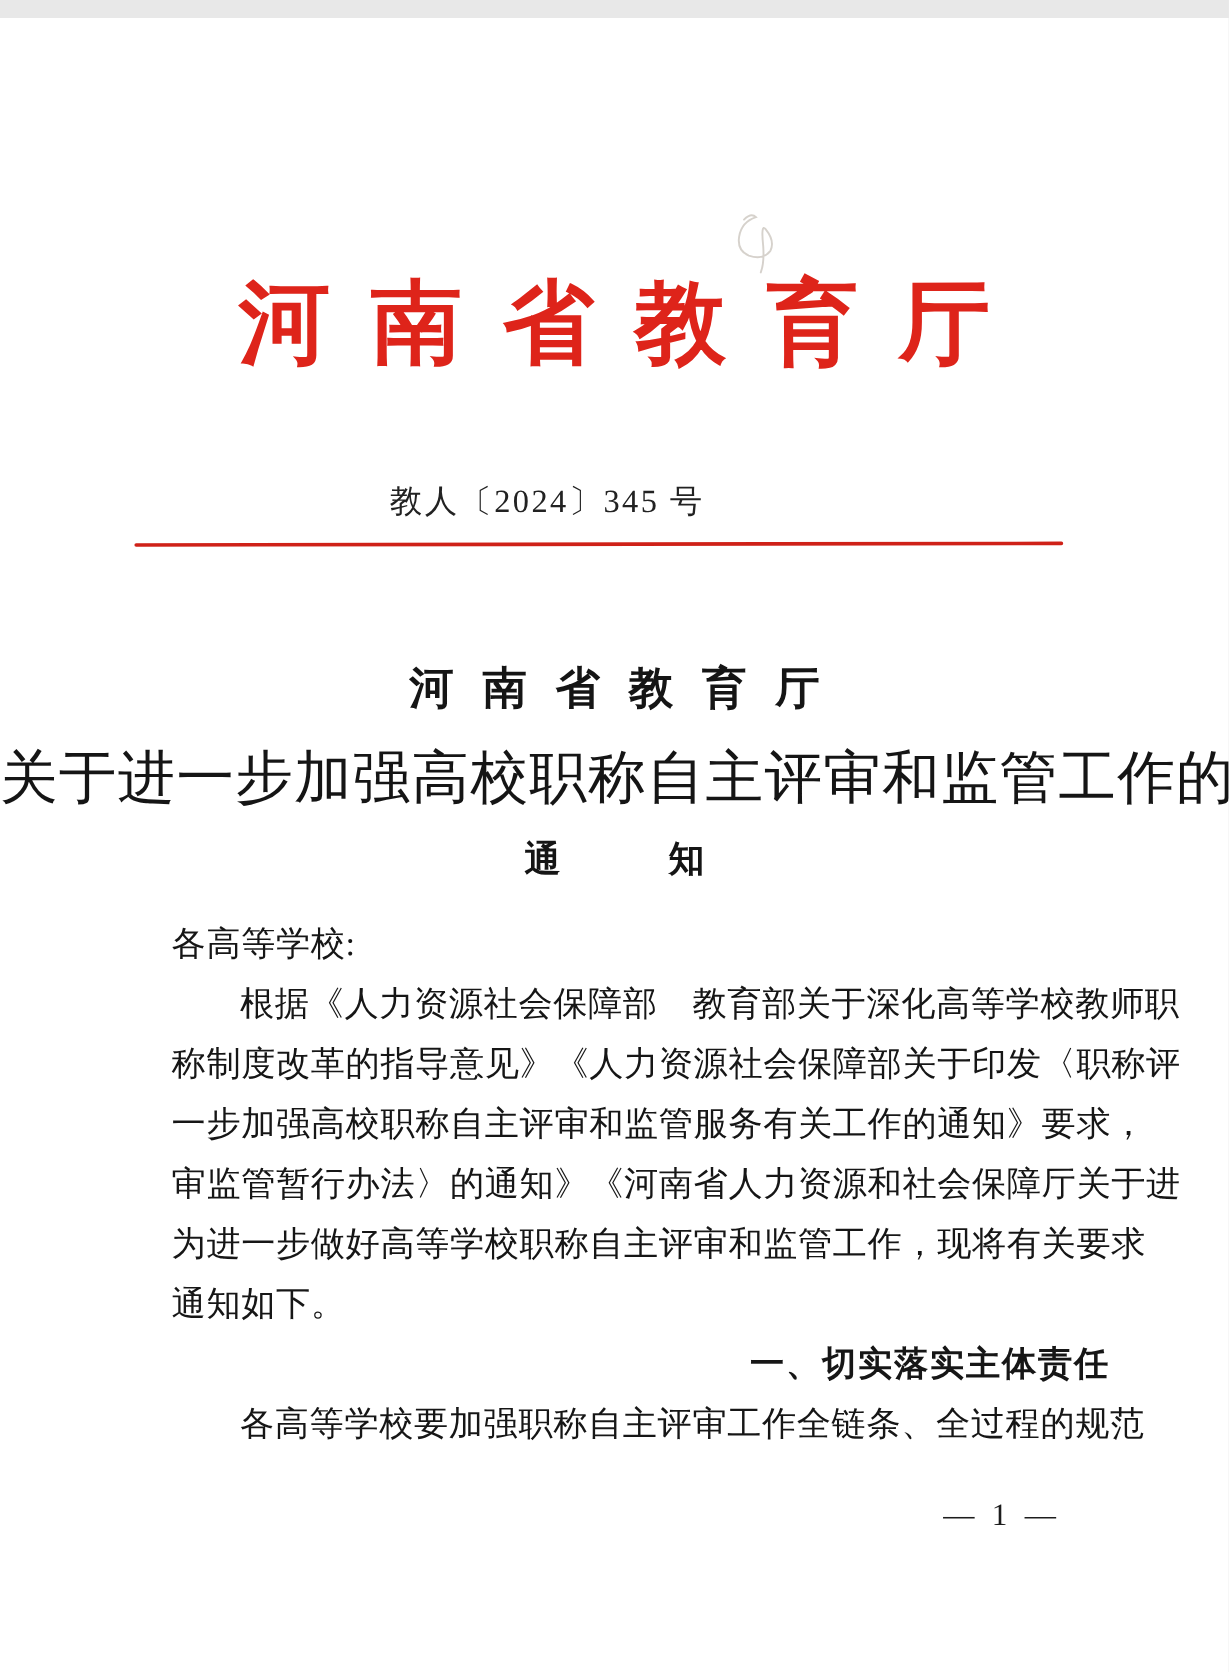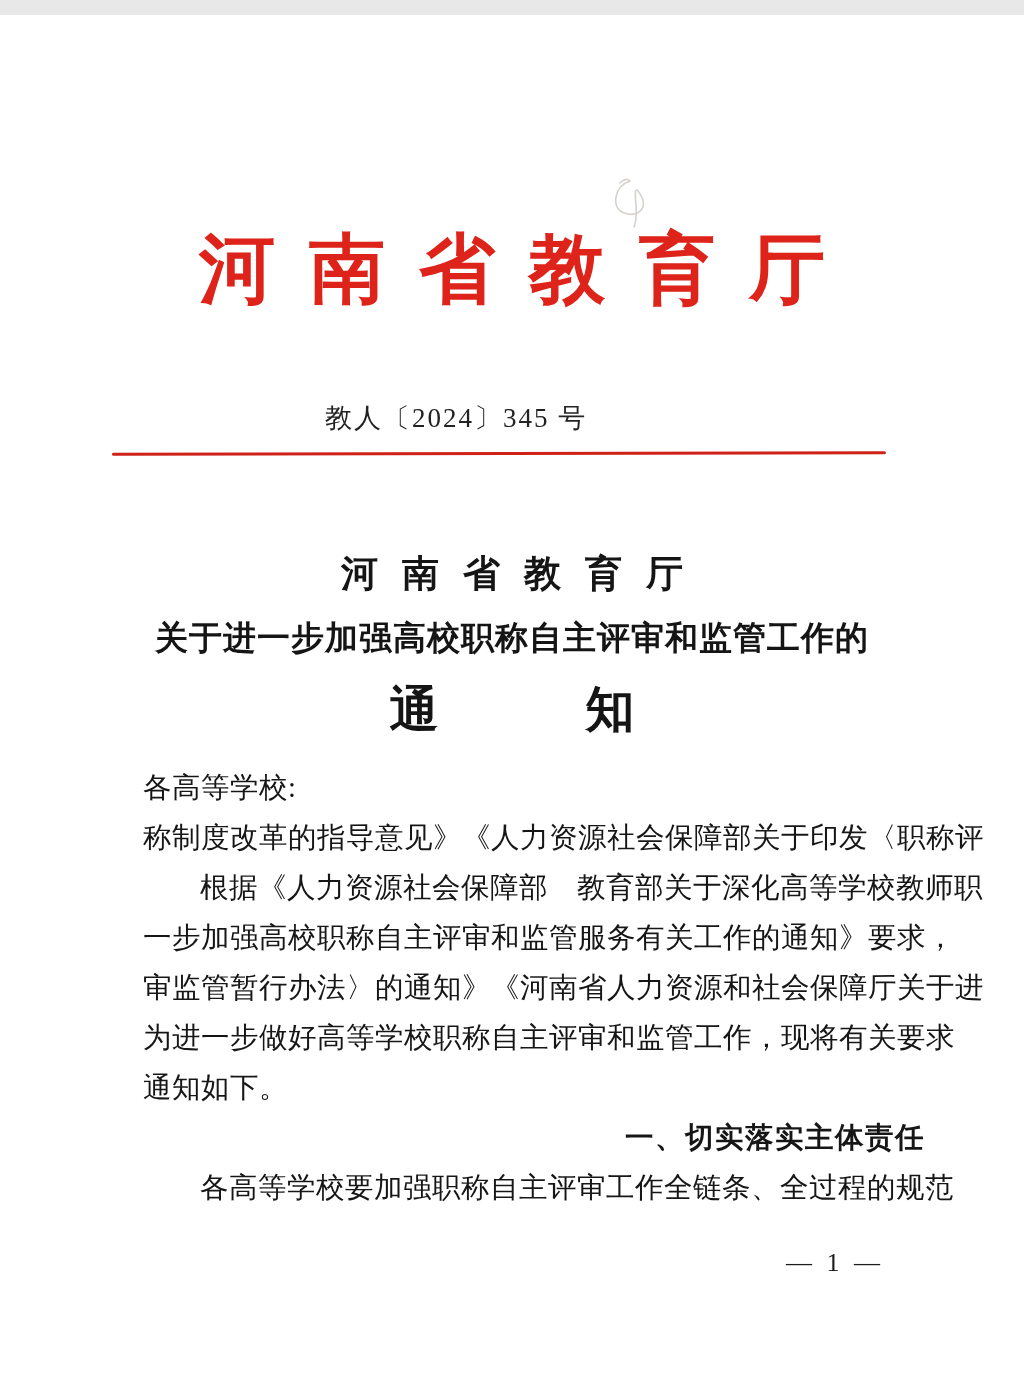--- a/index.html
+++ b/index.html
@@ -75,28 +75,28 @@
   }
   .doc-title .t-line1 {
     font-size: 37px;
     font-weight: 600;
     letter-spacing: 24px;
     padding-left: 24px;
     white-space: nowrap;
   }
   .doc-title .t-line2 {
     margin-top: 17px;
-    font-size: 33px;
-    font-weight: 700;
+    font-size: 48px;
+    font-weight: 400;
     letter-spacing: 1px;
     white-space: nowrap;
   }
   .doc-title .t-line3 {
     margin-top: 16px;
-    font-size: 49px;
+    font-size: 30px;
     font-weight: 600;
     white-space: pre;
   }
 
   
   .doc-body {
     position: absolute;
     top: 748px;
     left: 143px;
     width: 782px;
@@ -148,22 +148,22 @@
 
   <div class="doc-title">
     <div class="t-line1">河南省教育厅</div>
     <div class="t-line2">关于进一步加强高校职称自主评审和监管工作的</div>
     <div class="t-line3">通　　　知</div>
   </div>
 
   <div class="doc-body">
     <div class="salutation">各高等学校:</div>
     <div>
+        <div class="line indent">根据《人力资源社会保障部　教育部关于深化高等学校教师职</div>
         <div class="line">称制度改革的指导意见》《人力资源社会保障部关于印发〈职称评</div>
-        <div class="line indent">根据《人力资源社会保障部　教育部关于深化高等学校教师职</div>
         <div class="line">一步加强高校职称自主评审和监管服务有关工作的通知》要求，</div>
         <div class="line">审监管暂行办法〉的通知》《河南省人力资源和社会保障厅关于进</div>
         <div class="line">为进一步做好高等学校职称自主评审和监管工作，现将有关要求</div>
         <div class="line">通知如下。</div>
         <div class="line indent bold">一、切实落实主体责任</div>
         <div class="line indent">各高等学校要加强职称自主评审工作全链条、全过程的规范</div>
       </div>
   </div>
 
   <div class="page-number">— 1 —</div>

